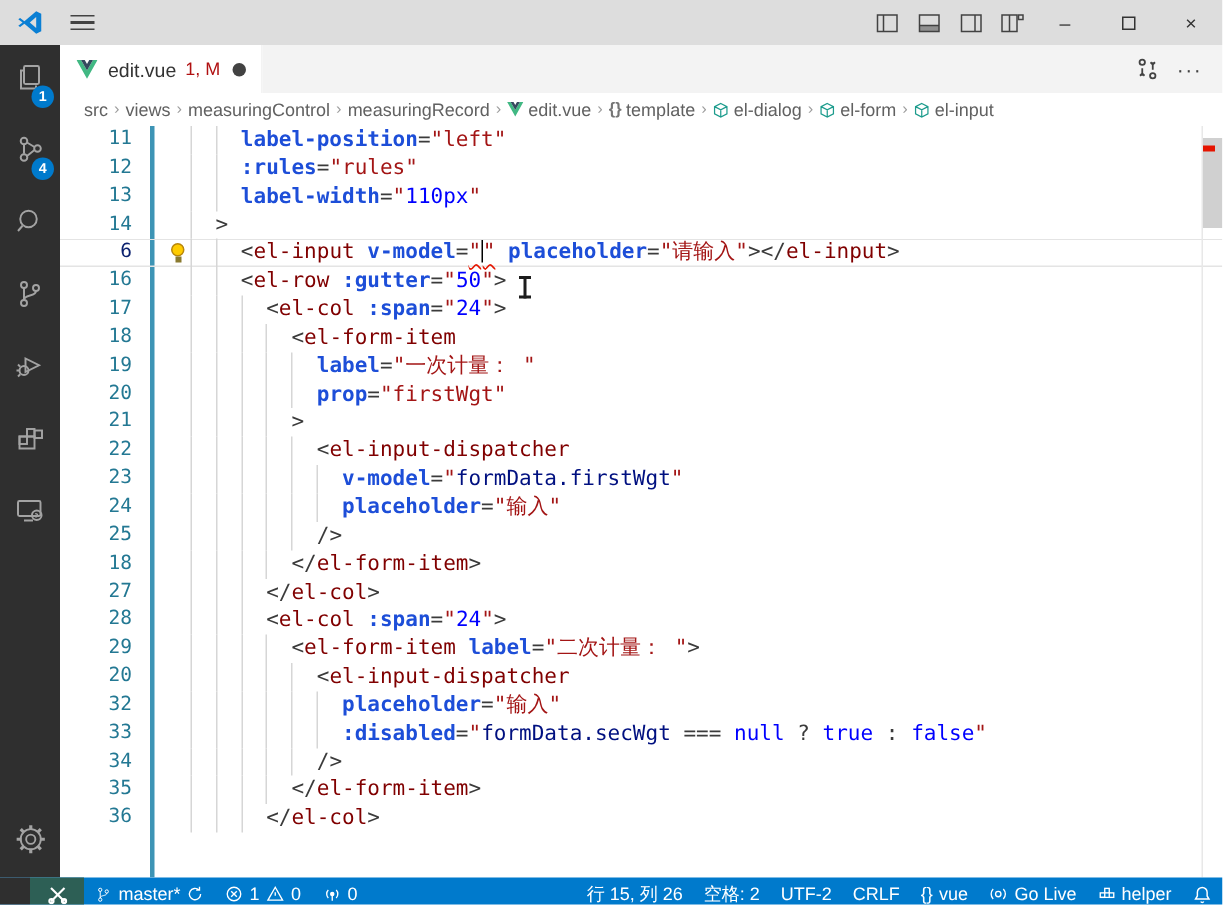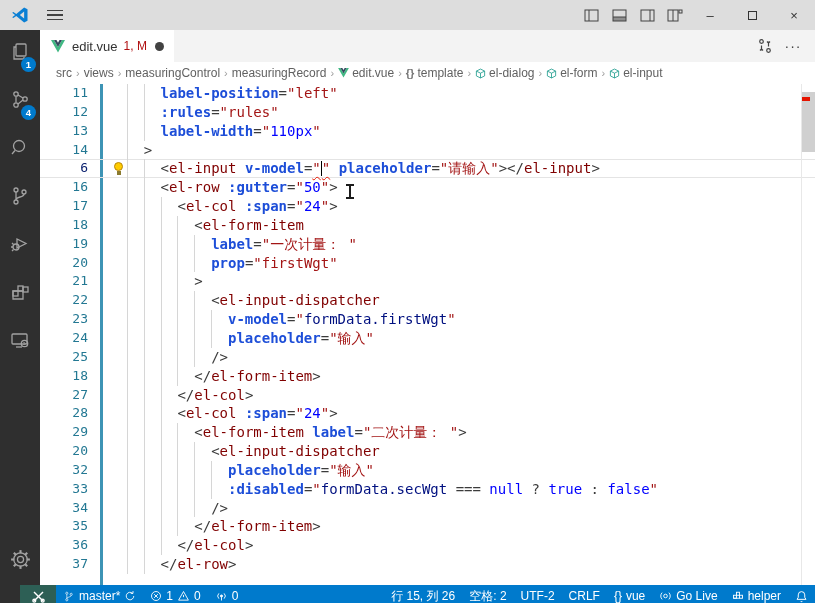--- a/index.html
+++ b/index.html
@@ -506,26 +506,20 @@
           <div class="guide" style="left: 137.44px;"></div>
           <div class="codeline">          <span class="tk-p">&lt;/</span><span class="tk-tag">el-form-item</span><span class="tk-p">&gt;</span></div>
         </div>
         <div class="row">
           <div class="ln">36</div>
           <div class="guide" style="left: 86.86px;"></div>
           <div class="guide" style="left: 103.72px;"></div>
           <div class="guide" style="left: 120.58px;"></div>
           <div class="codeline">        <span class="tk-p">&lt;/</span><span class="tk-tag">el-col</span><span class="tk-p">&gt;</span></div>
         </div>
-        <div class="row">
-          <div class="ln">37</div>
-          <div class="guide" style="left: 86.86px;"></div>
-          <div class="guide" style="left: 103.72px;"></div>
-          <div class="codeline">      <span class="tk-p">&lt;/</span><span class="tk-tag">el-row</span><span class="tk-p">&gt;</span></div>
-        </div>
       </div>
     <div class="mousebeam">
       <div class="h" style="top:0"></div>
         <div class="v"></div>
         <div class="h b"></div>
     </div>
     <div class="scrolltrack">
       <div class="scrollthumb"></div>
       <div class="ruler-err"></div>
     </div>

